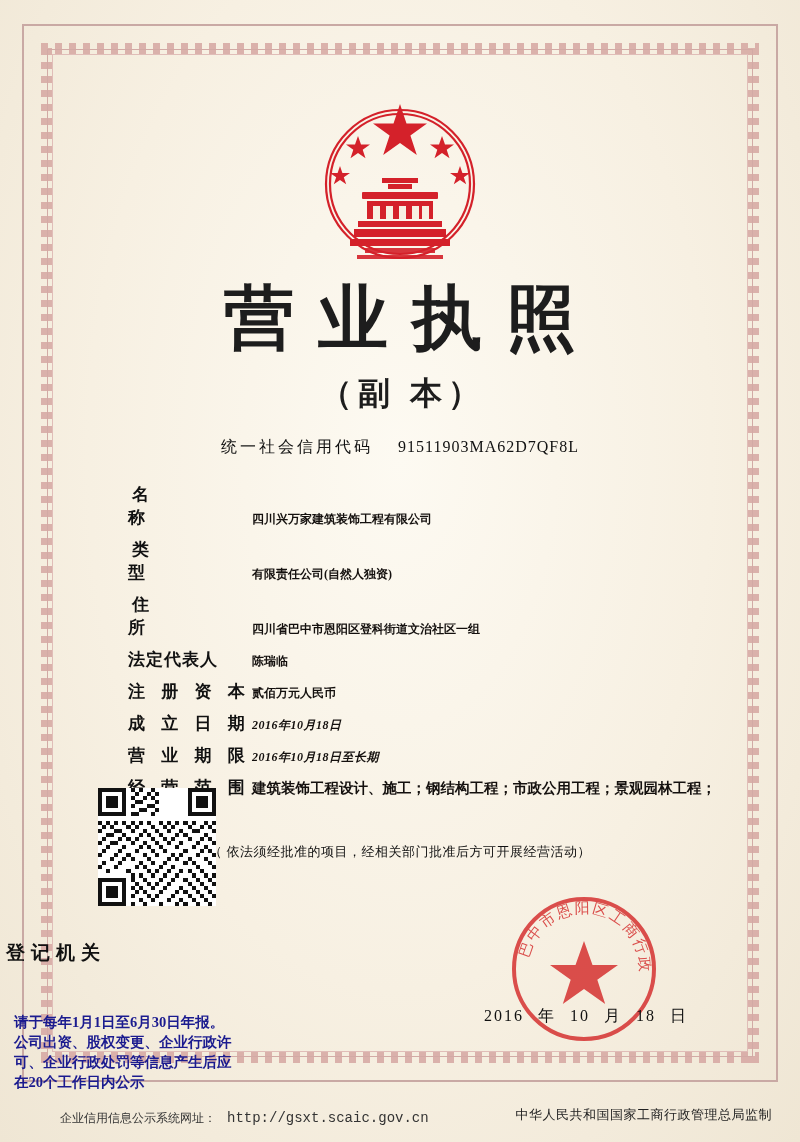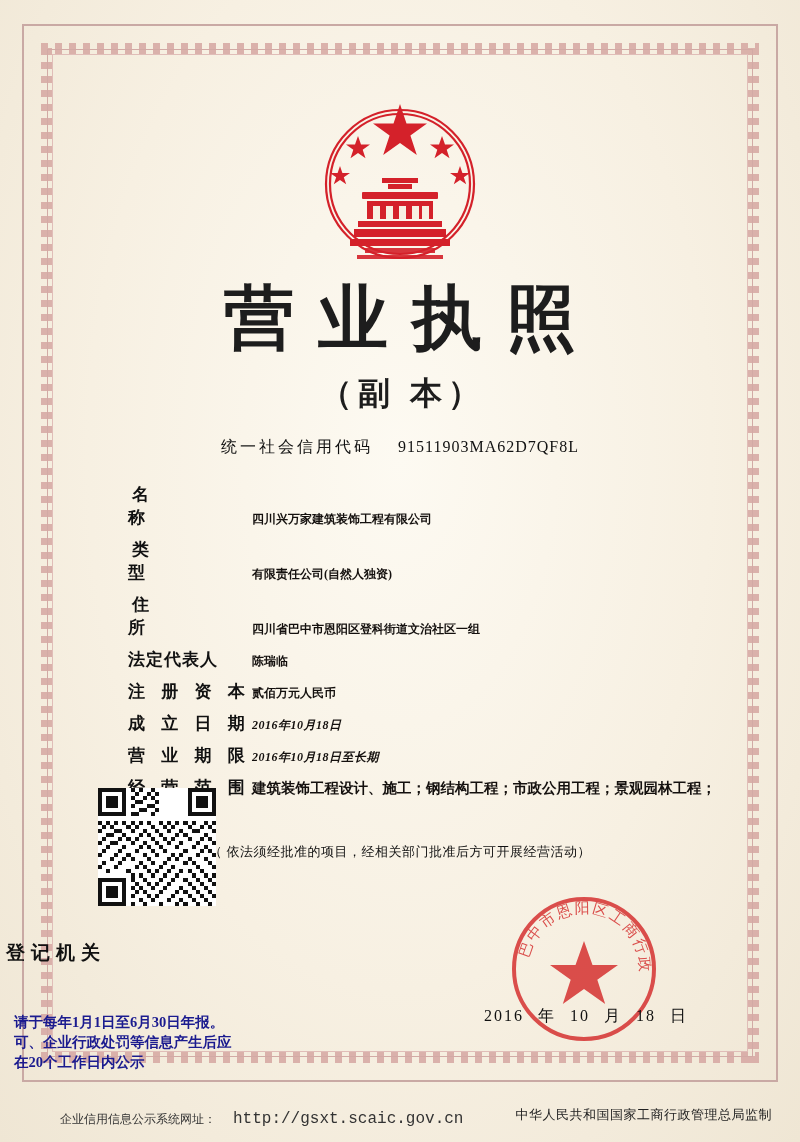--- a/index.html
+++ b/index.html
@@ -146,21 +146,21 @@
     position:absolute;left:14px;top:1012px;width:300px;
     font-family:"Liberation Serif", serif;
     font-size:14.5px;font-weight:bold;color:#1b1b8f;
     line-height:20px;
     letter-spacing:0px;
   }
   .gsxt{
     position:absolute;left:60px;top:1110px;
     font-family:"Liberation Serif", serif;font-size:12px;color:#333;
   }
-  .gsxt .url{font-family:"Liberation Mono", monospace;font-size:16px;margin-left:14px;}
+  .gsxt .url{font-family:"Liberation Mono", monospace;font-size:14px;margin-left:8px;}
   .bottom-right{
     position:absolute;right:28px;top:1106px;
     font-family:Liberation Mono, monospace;font-size:13px;color:#222;letter-spacing:.5px;
   }
 </style>
 </head>
 <body>
 
 <div class="page">
 
@@ -494,20 +494,21 @@
     <span>年</span>
     <span>10</span>
     <span>月</span>
     <span>18</span>
     <span>日</span>
   </div>
 
 
   <div class="notice">
     <div>请于每年1月1日至6月30日年报。</div>
+    <div>公司出资、股权变更、企业行政许</div>
     <div>可、企业行政处罚等信息产生后应</div>
     <div>在20个工作日内公示</div>
   </div>
 
   <div class="gsxt">
     <span>企业信用信息公示系统网址：</span>
     <span class="url">http://gsxt.scaic.gov.cn</span>
   </div>
 
   <div class="bottom-right">中华人民共和国国家工商行政管理总局监制</div>

